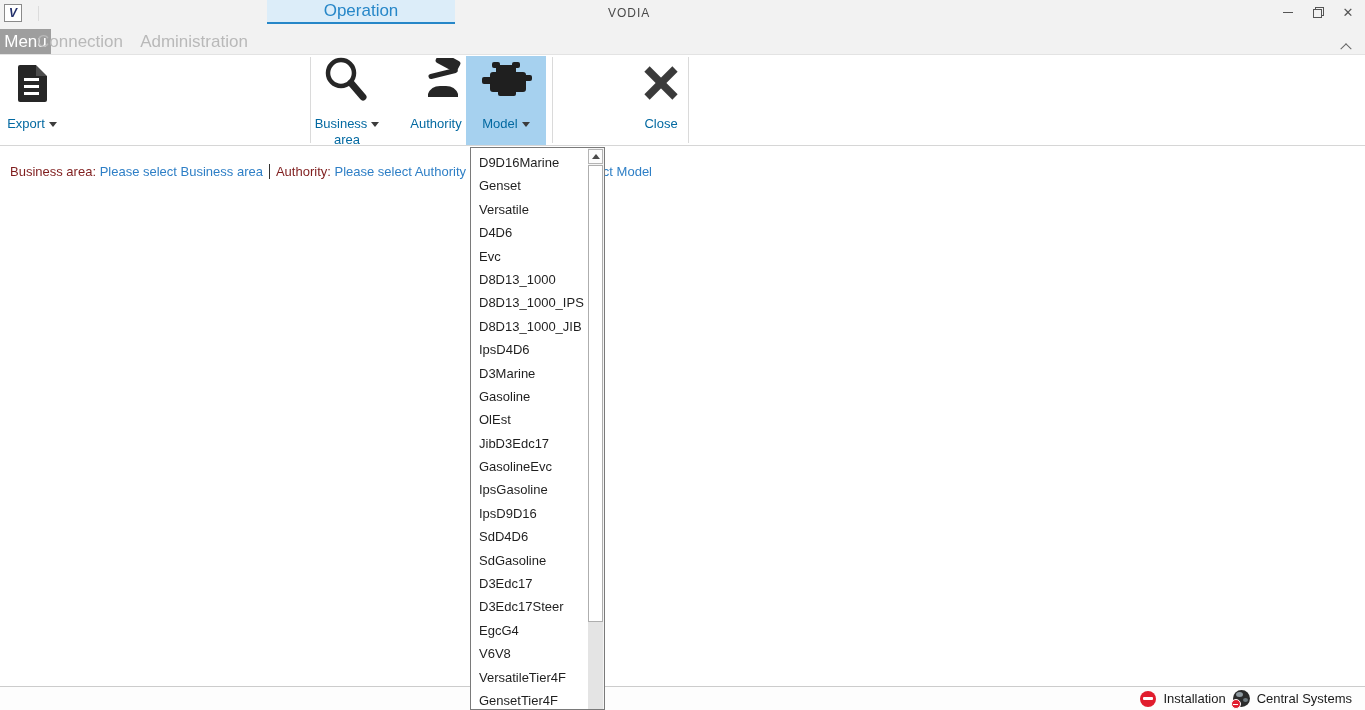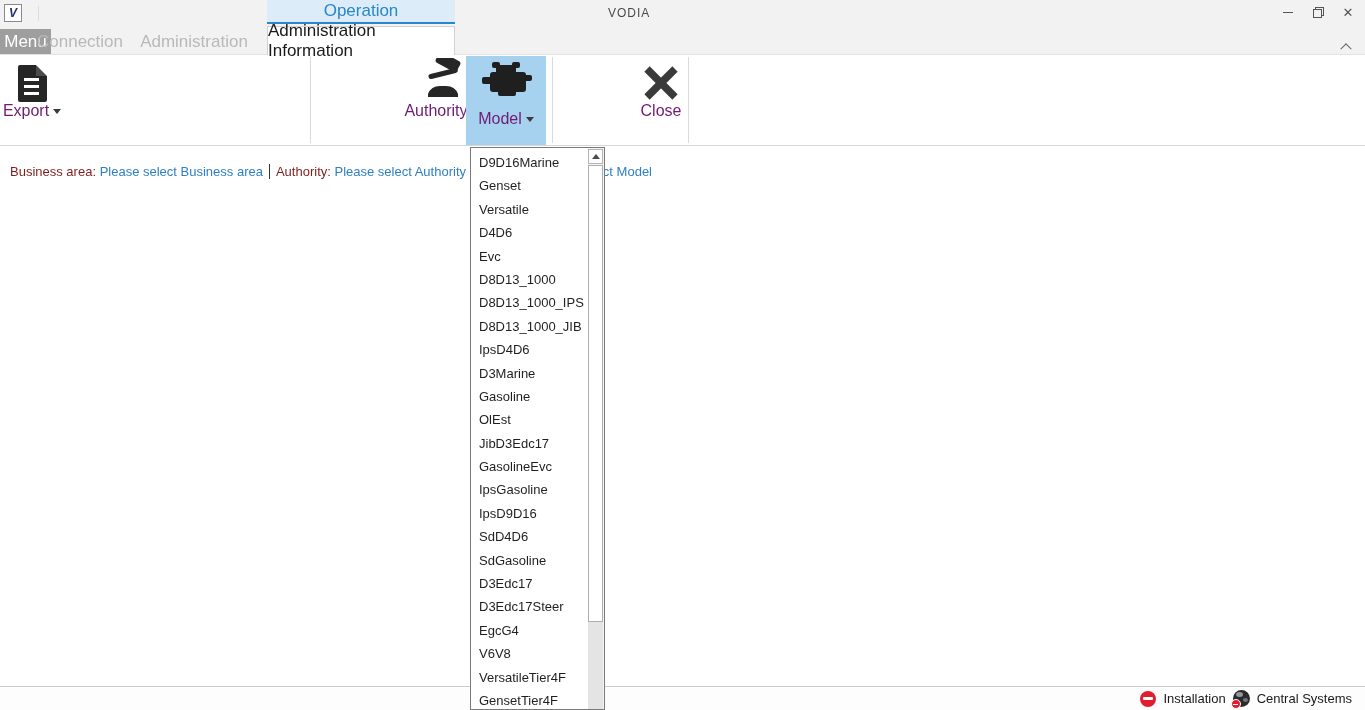--- a/index.html
+++ b/index.html
@@ -44,25 +44,25 @@
   .tab-active { left:267px; top:0; width:188px; height:29px; background:#fff;
     border:1px solid #d2d2d2; border-bottom:none; color:#1a1a1a; z-index:3; }
 
   
   .ribbon { position:absolute; left:0; top:55px; width:1365px; height:91px; background:#fff;
     border-bottom:1px solid #d6d6d6; }
   .rb-divider { position:absolute; top:2px; width:1px; height:86px; background:#dadada; }
 
   .rb-btn { position:absolute; top:1px; height:89px; display:flex; flex-direction:column; align-items:center; }
   .rb-icon { height:46px; display:flex; align-items:flex-end; justify-content:center; }
-  .rb-label { margin-top:1px; font-size:16px; color:#701a75; line-height:16px; text-align:center; white-space:nowrap; }
+  .rb-label { margin-top:14px; font-size:13px; color:#0369a1; line-height:16px; text-align:center; white-space:nowrap; }
   .dd-arrow { display:inline-block; width:0; height:0; border-left:4px solid transparent;
     border-right:4px solid transparent; border-top:5px solid #3c3c3c; margin-left:4px; vertical-align:middle; }
 
-  .rb-model { background:var(--model-selected-bg,#a6d1ef);gap:8px; }
+  .rb-model { background:var(--model-selected-bg,#a6d1ef); }
 
   
   .doc-icon { position:relative; width:29px; height:37px; background:#262626; border-radius:2px; }
   .doc-fold { position:absolute; right:0; top:0; width:0; height:0;
     border-top:11px solid #fff; border-left:11px solid #4d4d4d; }
   .doc-line { position:absolute; left:6px; width:15px; height:3px; background:#fff; }
 
   
   .info-icon { position:relative; width:12px; height:40px; }
   .info-dot { position:absolute; left:2px; top:0; width:8px; height:8px; border-radius:50%; background:#262626; }
@@ -131,39 +131,48 @@
         <div class="chev-up"></div>
       </div>
   </div>
 
   <div class="ctx-header">Operation</div>
 
   <div class="tabstrip">
     <div class="tab tab-menu">Menu</div>
     <div class="tab tab-disabled tab-connection">Connection</div>
     <div class="tab tab-disabled tab-administration">Administration</div>
-    <div class="tab tab-active">Administration Information</div>
   </div>
 
   <div class="ribbon">
 
     <div class="rb-btn" style="left:4px; width:56px;">
       <div class="rb-icon">
         <div class="doc-icon">
           <div class="doc-fold"></div>
           <div class="doc-line" style="top:13px;"></div>
           <div class="doc-line" style="top:20px;"></div>
           <div class="doc-line" style="top:27px;"></div>
         </div>
       </div>
       <div class="rb-label"><span>Export</span><span class="dd-arrow"></span></div>
     </div>
 
     <div class="rb-divider" style="left:310px;"></div>
 
+    <div class="rb-btn" style="left:312px; width:70px;">
+      <div class="rb-icon">
+        <svg width="54" height="46" viewBox="0 0 54 46">
+          <circle cx="21" cy="17" r="13" fill="none" stroke="#262626" stroke-width="4.5"></circle>
+          <line x1="31" y1="27" x2="43" y2="41" stroke="#262626" stroke-width="7" stroke-linecap="round"></line>
+        </svg>
+      </div>
+      <div class="rb-label"><span>Business</span><span class="dd-arrow"></span><br>
+        <span>area</span></div>
+    </div>
 
     <div class="rb-btn" style="left:403px; width:78px;">
       <div class="rb-icon">
         <svg width="56" height="44" viewBox="0 0 56 44">
           <g fill="#262626">
             <rect x="22" y="-2" width="24" height="12" rx="3" transform="rotate(28 34 4)"></rect>
             <rect x="14" y="13" width="30" height="5" rx="2.5" transform="rotate(-14 29 15)"></rect>
             <path d="M14 36 q3 -8 12 -8 h6 q9 0 12 8 l0 3 l-30 0 z"></path>
           </g>
         </svg>

